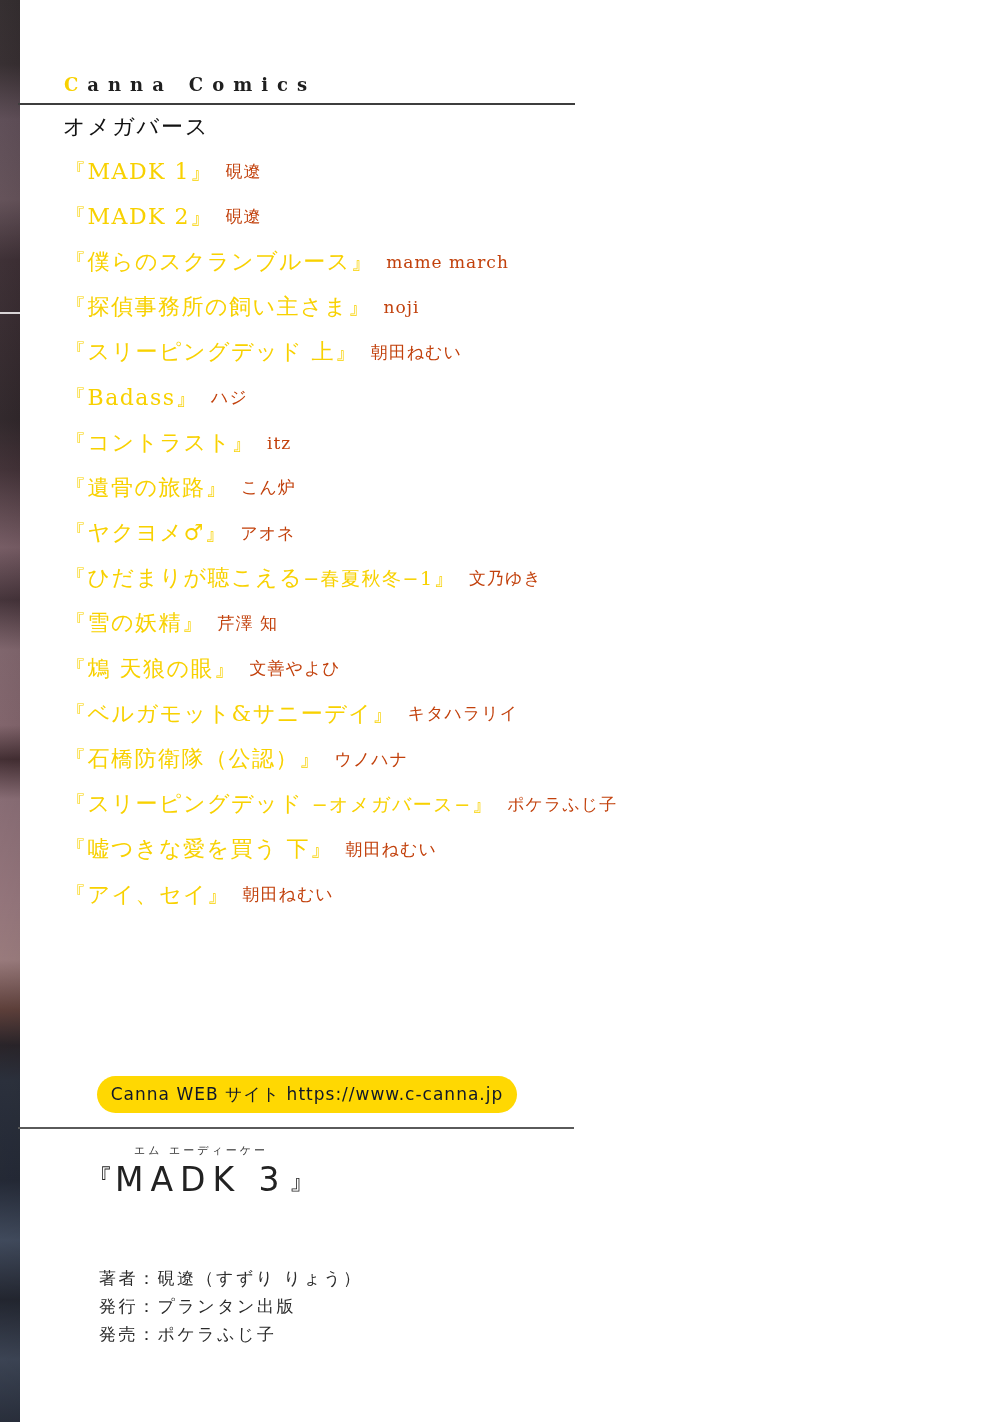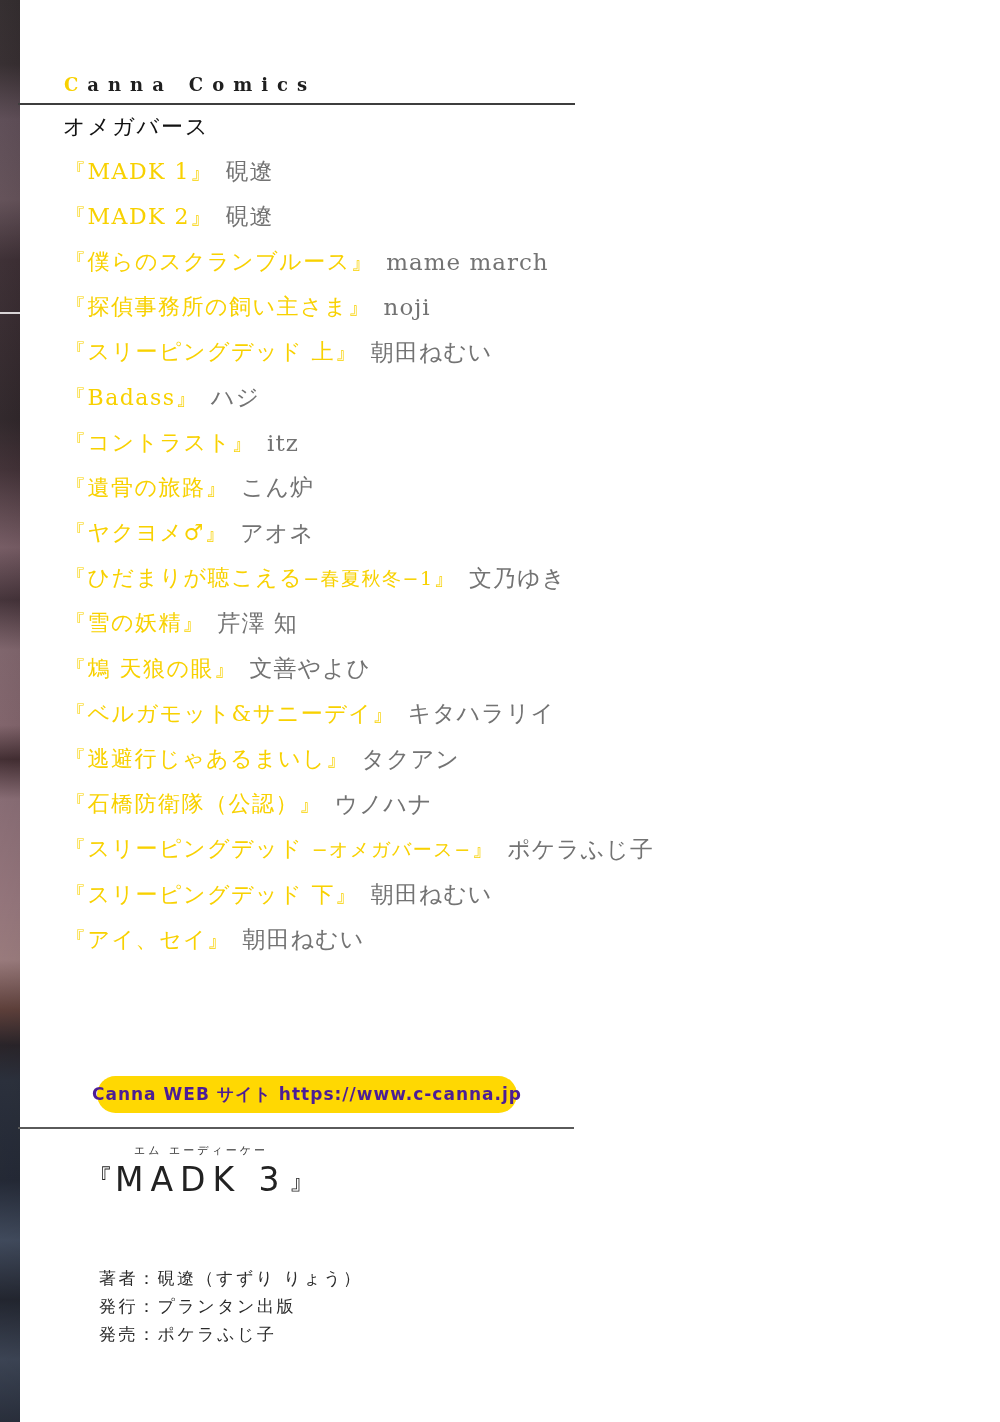--- a/index.html
+++ b/index.html
@@ -55,29 +55,29 @@
   .section-heading {
     position:absolute; left:63px; top:112px; font-size:22px; letter-spacing:2px;
     color:#121212; font-family:"DejaVu Sans","Liberation Sans",sans-serif;
   }
 
   
   .book-list { position:absolute; left:64px; top:149px; }
   .book-row { height:45.2px; display:flex; align-items:center; white-space:nowrap; }
   .book-title { font-size:22px; letter-spacing:1.5px; color:var(--accent,#f8d100); }
   .book-title .seg-small { font-size:19px; }
-  .book-author { font-size:23px; letter-spacing:1px; color:#737373; margin-left:12px; }
+  .book-author { font-size:17px; letter-spacing:1px; color:#c2410c; margin-left:12px; }
 
   
   .web-banner {
     position:absolute; left:97px; top:1076px; width:420px; height:37px;
-    background:var(--banner,#ffd802); border-radius:19px; color:#4c1d95;
+    background:var(--banner,#ffd802); border-radius:19px; color:#0f172a;
     display:flex; align-items:center; justify-content:center;
     font-family:"DejaVu Sans","Liberation Sans",sans-serif;
-    font-size:17px; font-weight:bold; letter-spacing:1px; white-space:nowrap;
+    font-size:17px; font-weight:normal; letter-spacing:1px; white-space:nowrap;
   }
 
   
   .current-book {
     position:absolute; left:85px; top:1143px; color:#222222;
     font-family:"DejaVu Sans","Liberation Sans",sans-serif;
     display:flex; align-items:flex-end; white-space:nowrap;
   }
   .cb-bracket { font-size:28px; line-height:1; padding-bottom:2px; }
   .cb-stack { display:flex; flex-direction:column; margin:0 2px; }
@@ -155,33 +155,29 @@
       </div>
       <div class="book-row">
         <span class="book-title"><span>『鴆 天狼の眼』</span></span>
         <span class="book-author">文善やよひ</span>
       </div>
       <div class="book-row">
         <span class="book-title"><span>『ベルガモット&amp;サニーデイ』</span></span>
         <span class="book-author">キタハラリイ</span>
       </div>
       <div class="book-row">
-        <span class="book-title"><span>『逃避行じゃあるまいし』</span></span>
-        <span class="book-author">タクアン</span>
-      </div>
-      <div class="book-row">
         <span class="book-title"><span>『石橋防衛隊（公認）』</span></span>
         <span class="book-author">ウノハナ</span>
       </div>
       <div class="book-row">
         <span class="book-title"><span>『スリーピングデッド </span><span class="seg-small">−オメガバース−</span><span>』</span></span>
         <span class="book-author">ポケラふじ子</span>
       </div>
       <div class="book-row">
-        <span class="book-title"><span>『スリーピングデッド 下』</span></span>
+        <span class="book-title"><span>『嘘つきな愛を買う 下』</span></span>
         <span class="book-author">朝田ねむい</span>
       </div>
       <div class="book-row">
         <span class="book-title"><span>『アイ、セイ』</span></span>
         <span class="book-author">朝田ねむい</span>
       </div>
     </div>
 
   <div class="web-banner">
     <span>Canna WEB サイト https://www.c-canna.jp</span>

